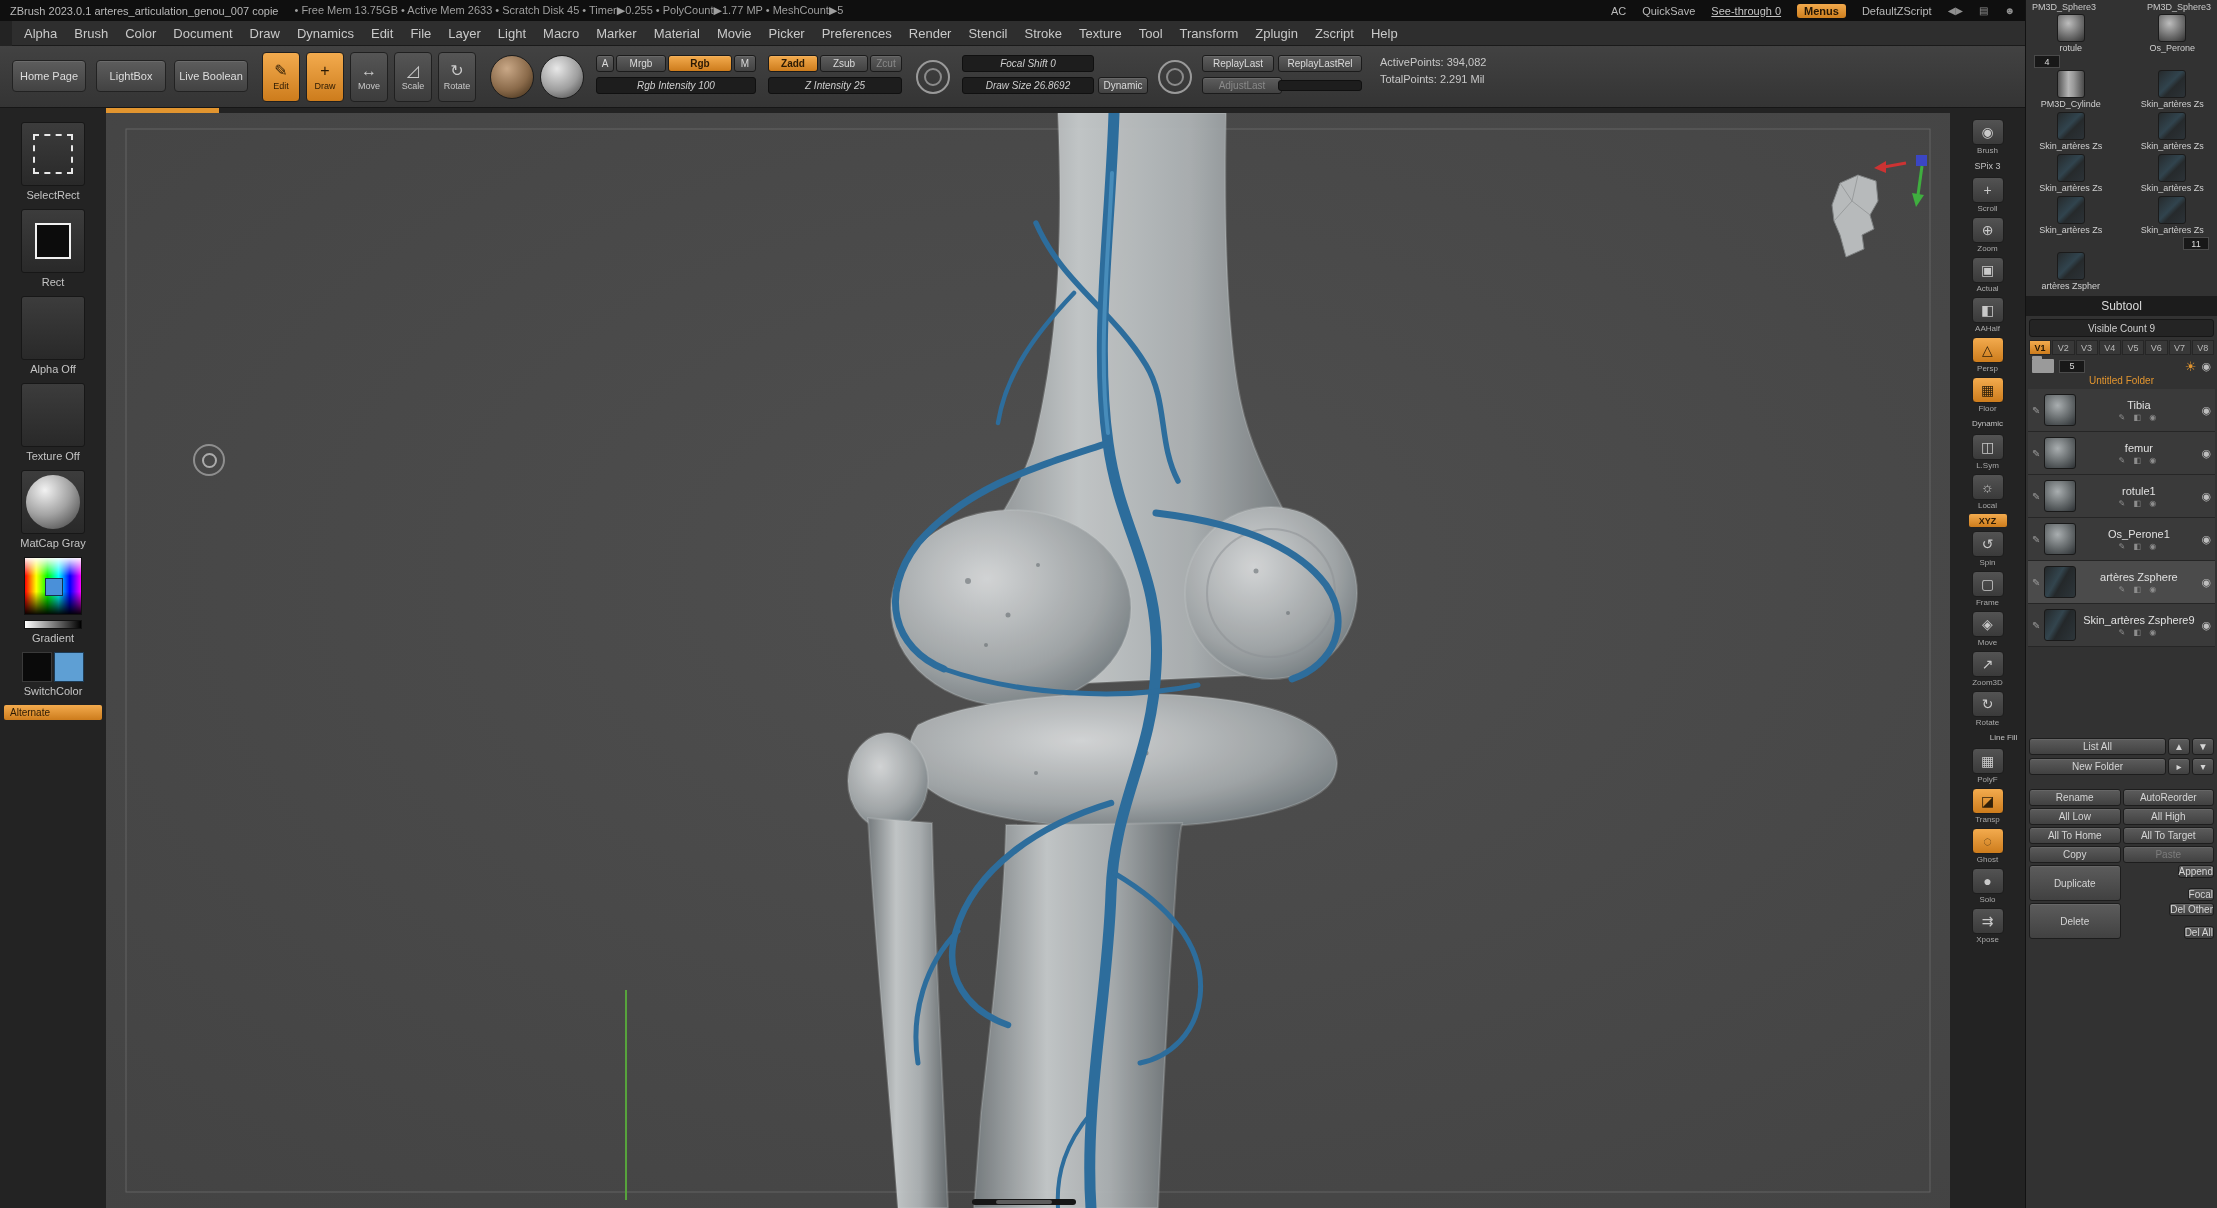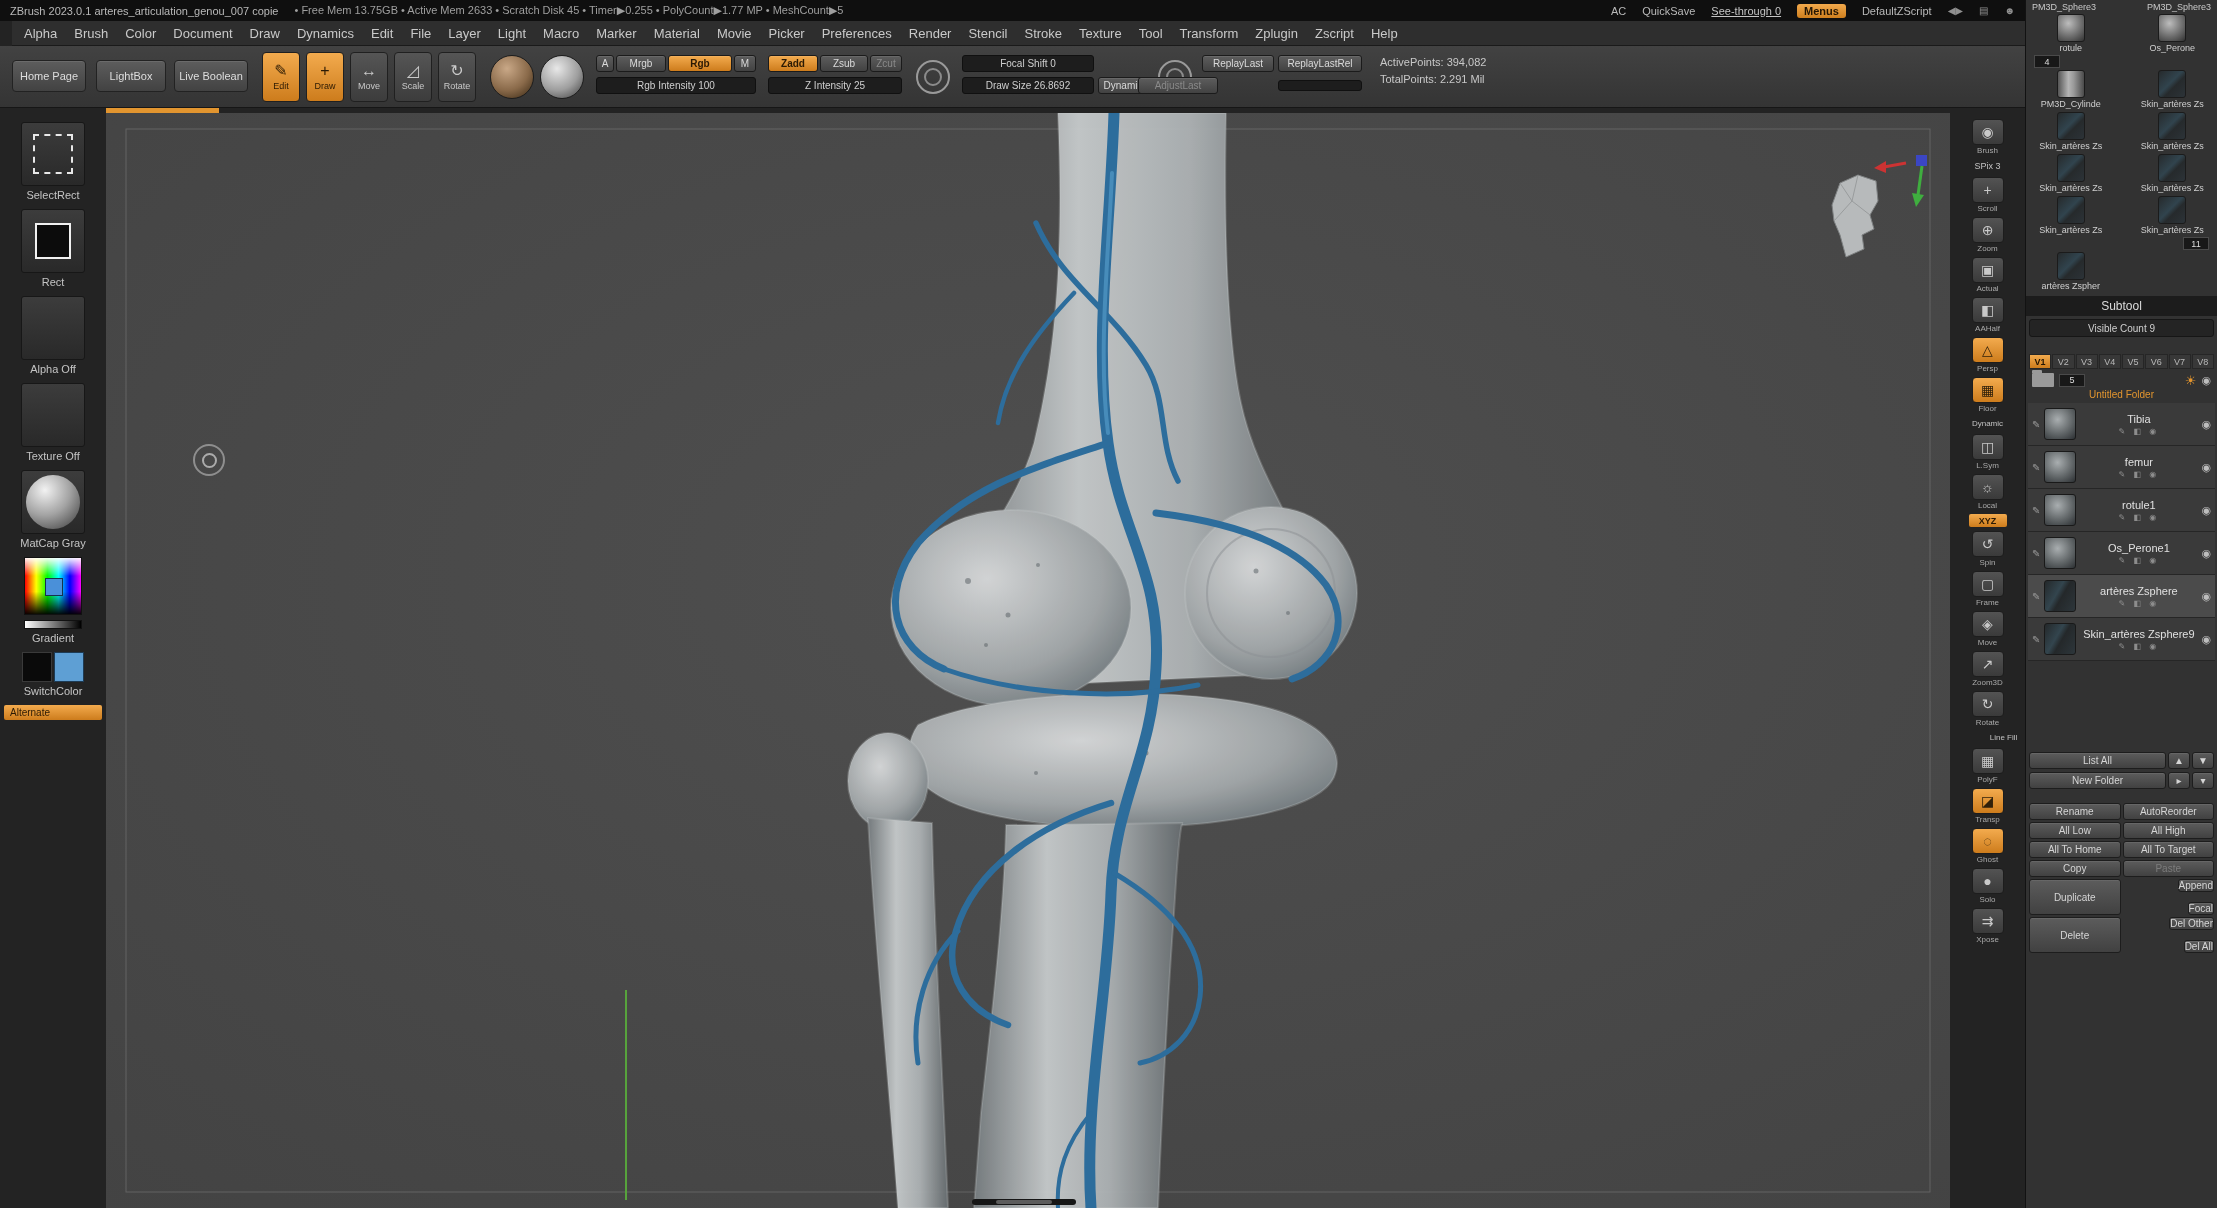--- a/index.html
+++ b/index.html
@@ -27,21 +27,21 @@
           border:1px solid #222; border-radius:4px; font-size:11px; color:#dedede; box-shadow:inset 0 1px 0 rgba(255,255,255,.09); cursor:default; }
   .tile { position:absolute; width:38px; height:50px; top:6px; border-radius:4px; border:1px solid #202020; display:flex; flex-direction:column;
           align-items:center; justify-content:center; gap:2px; font-size:9px; }
   .tile .g { font-size:16px; line-height:16px; }
   .tile.orange { background:linear-gradient(#f3ab4e,#cd7c1c); color:#2b1a04; }
   .tile.gray { background:linear-gradient(#555,#3c3c3c); color:#c9c9c9; }
   .sphere { position:absolute; top:9px; width:44px; height:44px; border-radius:50%; border:1px solid #1d1d1d; }
   .sphere.s1 { background:radial-gradient(circle at 38% 30%, #c9a887, #8a6a4a 55%, #43301a 92%); }
   .sphere.s2 { background:radial-gradient(circle at 38% 30%, #e8e8e8, #9e9e9e 55%, #4c4c4c 92%); }
   .slider { position:absolute; height:17px; background:#1d1d1d; border:1px solid #101010; border-radius:3px; font-size:10px; color:#cfcfcf;
-            display:flex; align-items:center; justify-content:center; white-space:nowrap; }
+            display:flex; align-items:center; justify-content:center; white-space:nowrap;font-style:italic; }
   .chip { position:absolute; height:17px; border-radius:3px; border:1px solid #1b1b1b; display:flex; align-items:center; justify-content:center;
           font-size:10px; background:linear-gradient(#5d5d5d,#424242); color:#dadada; box-shadow:inset 0 1px 0 rgba(255,255,255,.08); white-space:nowrap; }
   .chip.orange { background:linear-gradient(#f3ab4e,#cd7c1c); color:#2b1a04; font-weight:bold; }
   .chip.dim { color:#8a8a8a; }
   .ring-icon { position:absolute; top:14px; width:34px; height:34px; border:2px solid #9a9a9a; border-radius:50%;
                display:flex; align-items:center; justify-content:center; }
   .ring-icon::after { content:""; width:14px; height:14px; border:2px solid #8b8b8b; border-radius:50%; }
   .points { position:absolute; font-size:11px; color:#c8c8c8; line-height:17px; white-space:nowrap; }
 
   .docstrip { position:absolute; left:106px; top:108px; width:113px; height:6px; background:#e2952f; }
@@ -96,21 +96,21 @@
   .t-sphere { background:radial-gradient(circle at 40% 32%, #bdbdbd, #6f6f6f 55%, #383838 95%); }
   .t-cyl { background:linear-gradient(to right,#555,#b5b5b5 40%,#9a9a9a 60%,#4a4a4a); }
   .t-dark { background:linear-gradient(135deg,#262a2c 0%,#31444e 45%,#262a2c 60%,#2c3338 100%); }
   .qlabel { font-size:9px; color:#cfcfcf; white-space:nowrap; }
   .badge-row { display:flex; padding:1px 8px; }
   .badge-row.right { justify-content:flex-end; }
   .qbadge { min-width:26px; height:13px; background:#181818; border:1px solid #4a4a4a; font-size:9px; color:#ddd;
             display:flex; align-items:center; justify-content:center; padding:0 3px; }
 
   .sub-header { height:20px; background:#1c1c1c; display:flex; align-items:center; justify-content:center; font-size:12px; color:#dcdcdc; margin-top:4px; }
-  .vcount { height:18px; margin:3px 3px 14px; background:#242424; border:1px solid #161616; border-radius:3px;
+  .vcount { height:18px; margin:3px 3px 0; background:#242424; border:1px solid #161616; border-radius:3px;
             display:flex; align-items:center; justify-content:center; font-size:10px; color:#cfcfcf; }
   .vtabs { display:flex; gap:1px; padding:3px 3px 0; }
   .vtab { flex:1; height:15px; background:#383838; border:1px solid #262626; display:flex; align-items:center; justify-content:center; font-size:9px; color:#b9b9b9; }
   .vtab.active { background:linear-gradient(#f3ab4e,#cd7c1c); color:#241603; font-weight:bold; }
   .folder-row { display:flex; align-items:center; gap:5px; padding:4px 6px 0; }
   .folder-ico { width:22px; height:14px; background:#9a9a9a; border-radius:1px; position:relative; }
   .folder-ico::before { content:""; position:absolute; left:0; top:-3px; width:10px; height:3px; background:#9a9a9a; border-radius:1px 1px 0 0; }
   .folder-row .flex { flex:1; }
   .gear { color:#e2952f; font-size:13px; line-height:13px; }
   .eye { color:#bdbdbd; font-size:11px; line-height:11px; }
@@ -229,21 +229,21 @@
     <div class="slider" style="left:768px; top:31px; width:134px;">Z Intensity 25</div>
 
     <div class="ring-icon" style="left:916px;"></div>
     <div class="slider" style="left:962px; top:9px; width:132px;">Focal Shift 0</div>
     <div class="slider" style="left:962px; top:31px; width:132px;">Draw Size 26.8692</div>
     <div class="chip" style="left:1098px; top:31px; width:50px;">Dynamic</div>
 
     <div class="ring-icon" style="left:1158px;"></div>
     <div class="chip" style="left:1202px; top:9px; width:72px;">ReplayLast</div>
     <div class="chip" style="left:1278px; top:9px; width:84px;">ReplayLastRel</div>
-    <div class="chip dim" style="left:1138px; top:31px; width:80px;text-align:right;">AdjustLast</div>
+    <div class="chip dim" style="left:1202px; top:31px; width:80px;text-align:right;">AdjustLast</div>
     <div class="slider" style="left:1278px; top:34px; width:84px; height:11px;"></div>
 
     <div class="points" style="left:1380px; top:8px;">
       <div>ActivePoints: 394,082</div>
       <div>TotalPoints: 2.291 Mil</div>
     </div>
   </div>
 
   <div class="docstrip"></div>
 

